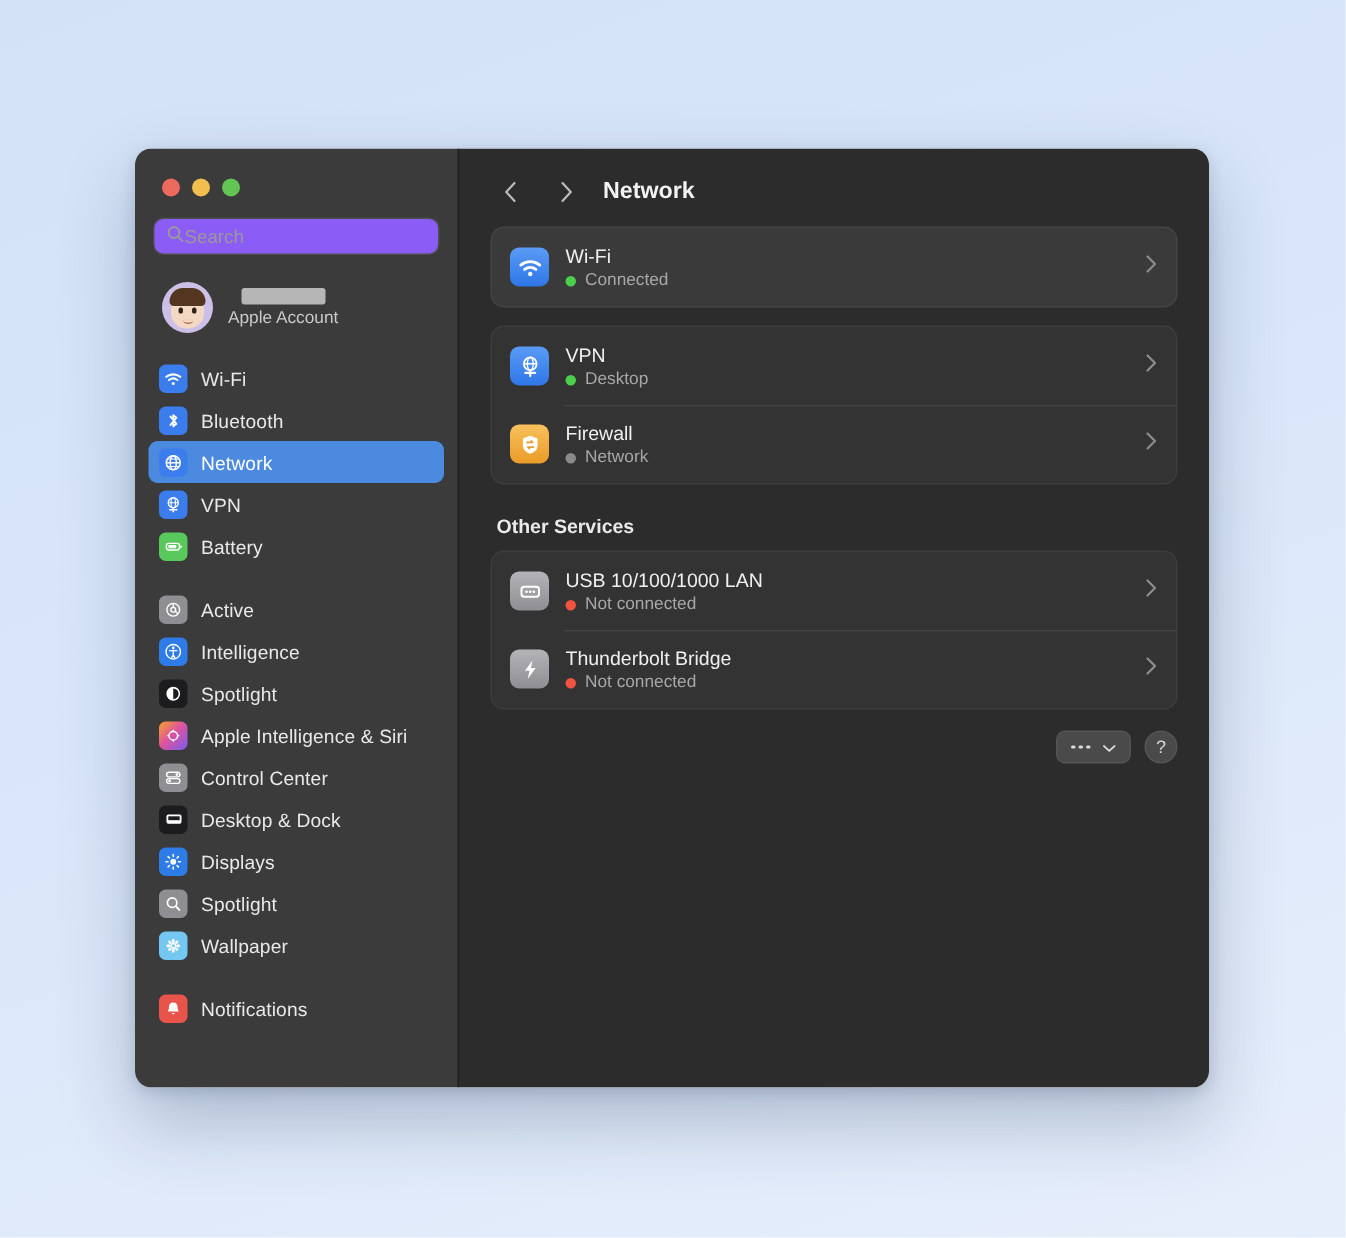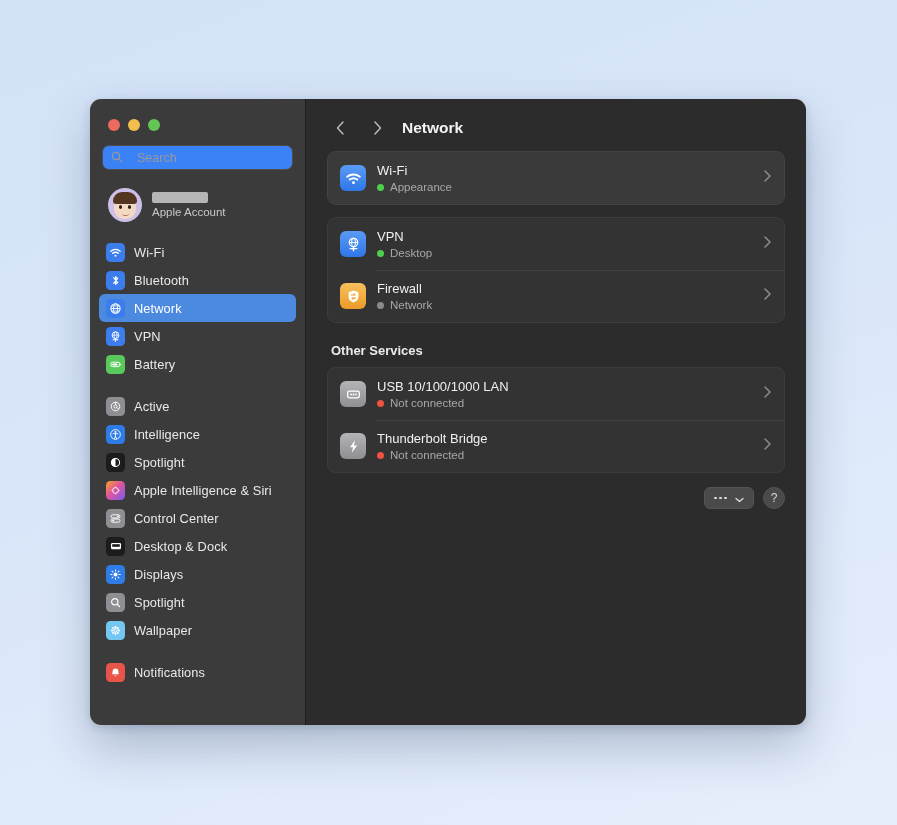--- a/index.html
+++ b/index.html
@@ -39,26 +39,26 @@
     padding: 20px 0 0 18px;
   }
   .light { width: 12px; height: 12px; border-radius: 50%; }
   .light.red    { background: #ec6a5e; }
   .light.yellow { background: #f2bf4f; }
   .light.green  { background: #62c554; }
 
   .search-wrap { padding: 14px 12px 0 12px; }
   .search {
     height: 25px;
-    background: #3b82f6;
+    background: #8b5cf6;
     border: 1px solid #4e4e4e;
     border-radius: 7px;
     display: flex; align-items: center;
     padding: 4px 8px;
-    gap: 14px;
+    gap: 0;
   }
   .search svg { flex: 0 0 auto; }
   .search input {
     background: transparent; border: 0; outline: 0;
     color: #e8e8e8;
     font-size: 12.5px;
     font-family: "Liberation Sans", sans-serif;
     width: 100%;
   }
   .search input::placeholder { color: #9a9a9a; }
@@ -93,21 +93,21 @@
     border-radius: 50%; background: #2b2219;
   }
   .avatar .eye.l { left: 11px; }
   .avatar .eye.r { left: 20px; }
   .avatar .mouth {
     position: absolute; left: 14px; top: 25px;
     width: 7px; height: 3px;
     border-bottom: 1.5px solid #b4775c;
     border-radius: 0 0 7px 7px;
   }
-  .acct-text { display: flex; flex-direction: column; gap: 3px; }
+  .acct-text { display: flex; flex-direction: column; gap: 3px; align-items: center; }
   .redact {
     width: 56px; height: 11px; border-radius: 2px;
     background: #b6b6b6;
   }
   .acct-sub { font-size: 11.5px; color: #c9c9c9; }
 
   
   .nav { padding: 12px 9px 0 9px; }
   .nav-item {
     display: flex; align-items: center; gap: 9px;
@@ -464,21 +464,21 @@
           <svg width="17" height="17" viewBox="0 0 14 14">
             <path d="M1.8 5.5a8.2 8.2 0 0 1 10.4 0" fill="none" stroke="#fff" stroke-width="1.6" stroke-linecap="round"></path>
             <path d="M3.9 7.9a5.1 5.1 0 0 1 6.2 0" fill="none" stroke="#fff" stroke-width="1.6" stroke-linecap="round"></path>
             <circle cx="7" cy="10.4" r="1.2" fill="#fff"></circle>
           </svg>
         </span>
         <span class="row-text">
           <span class="row-title">Wi-Fi</span>
           <span class="row-status">
             <i class="dot" style="background:#4cd04c"></i>
-            <span>Appearance</span>
+            <span>Connected</span>
           </span>
         </span>
         <span class="chev">
           <svg width="9" height="14" viewBox="0 0 9 14">
             <polyline points="2,2 7,7 2,12" fill="none" stroke="#8c8c8c" stroke-width="1.5" stroke-linecap="round" stroke-linejoin="round"></polyline>
           </svg>
         </span>
       </div>
     </div>
 

